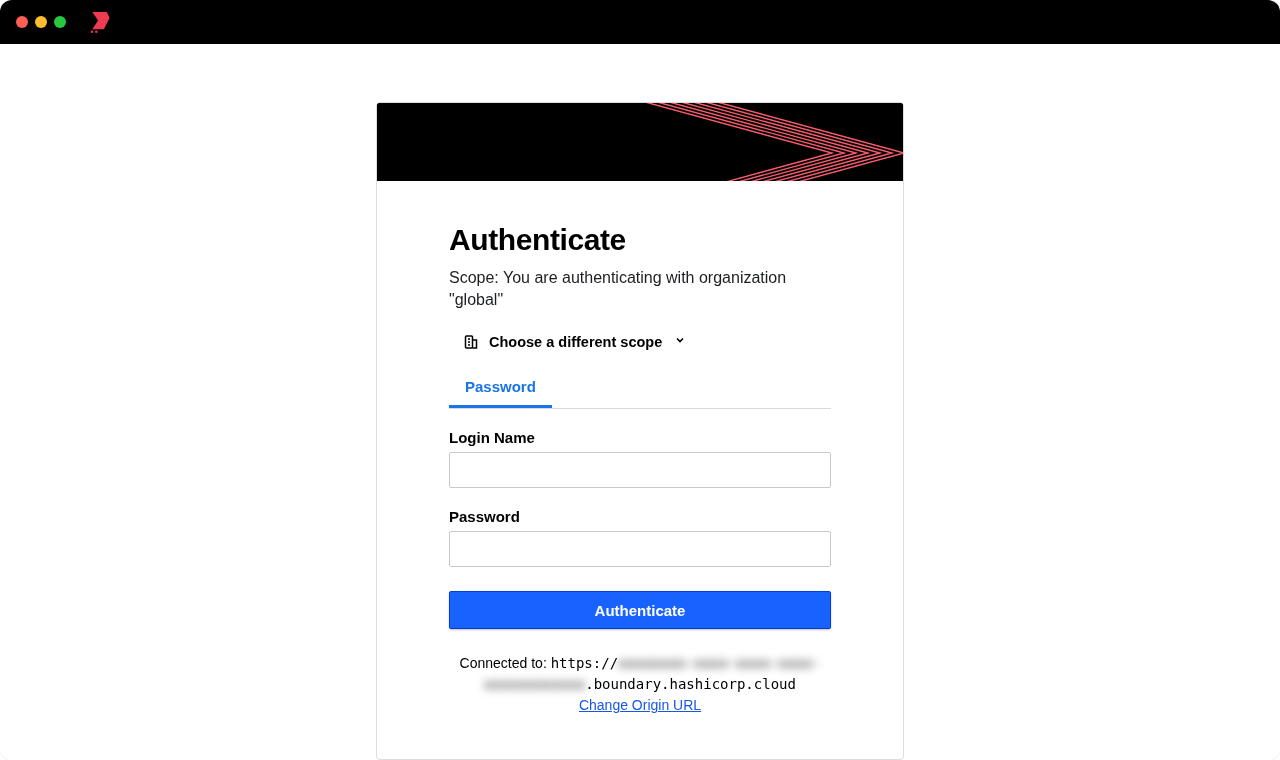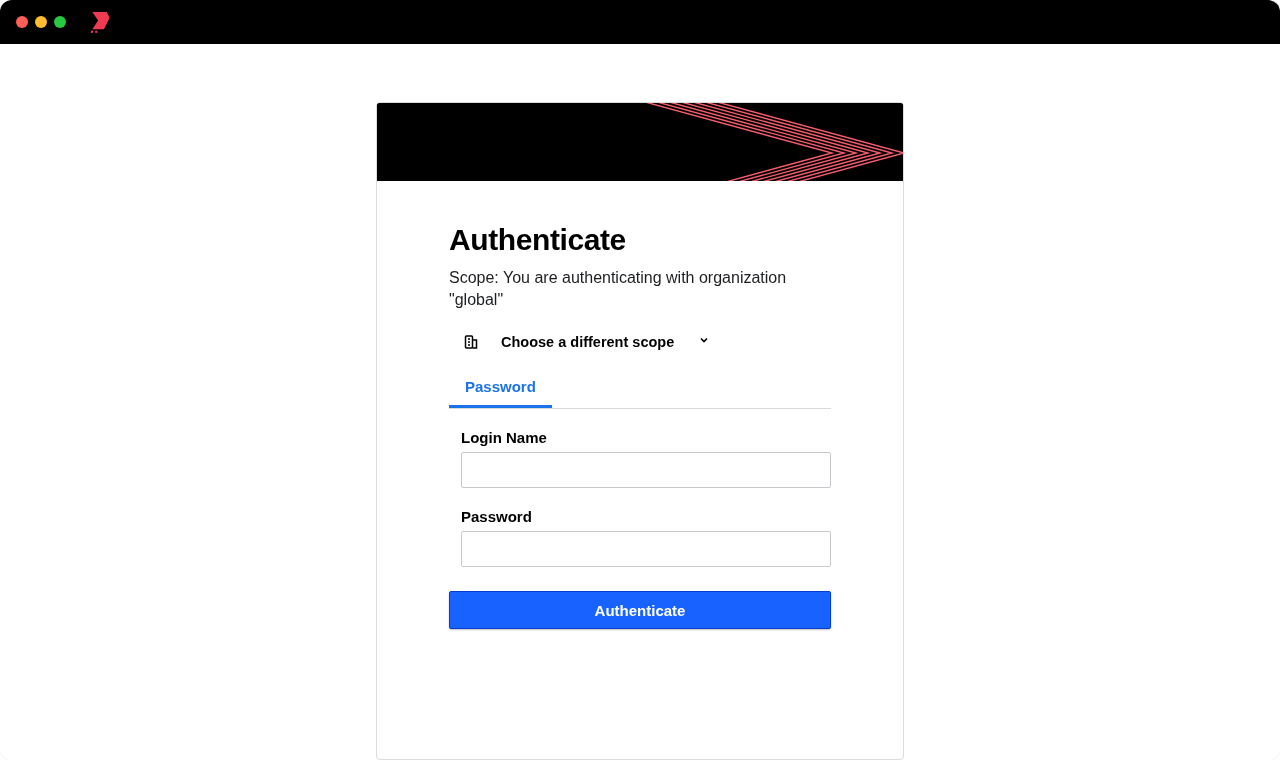--- a/index.html
+++ b/index.html
@@ -79,21 +79,21 @@
   }
   .scope-desc {
     font-size: 16px;
     line-height: 1.35;
     color: #1c1e21;
     margin-bottom: 16px;
   }
   .scope-picker {
     display: inline-flex;
     align-items: flex-start;
-    gap: 22px;
+    gap: 10px;
     padding: 8px 14px 8px 14px;
     font-size: 14.5px;
     font-weight: 700;
     color: #000;
     cursor: pointer;
     margin-bottom: 12px;
   }
   .scope-picker .org-icon { display:flex; }
   .scope-picker .chev { margin-left: 2px; display:flex; }
   .tabs {
@@ -104,21 +104,20 @@
   .tab {
     padding: 8px 16px 10px 16px;
     font-size: 15px;
     font-weight: 600;
     color: #1a73e8;
     border-bottom: 3px solid #1a73e8;
     cursor: pointer;
   }
   .field {
     margin-bottom: 20px;
-    margin-left: 12px;
   }
   .field label {
     display: block;
     font-size: 15px;
     font-weight: 600;
     color: #000;
     margin-bottom: 6px;
   }
   .field input {
     width: 100%;
@@ -286,16 +285,21 @@
           <input type="text" value="" style="">
         </div>
 
         <div class="field">
           <label>Password</label>
           <input type="password" value="" style="">
         </div>
 
         <button class="btn-primary">Authenticate</button>
 
+        <div class="connected">
+          <span>Connected to: </span><span class="url">https://</span><span class="url blur">xxxxxxxx-xxxx-xxxx-xxxx-</span><br>
+          <span class="url blur">xxxxxxxxxxxx</span><span class="url">.boundary.hashicorp.cloud</span><br>
+          <a class="change-link">Change Origin URL</a>
+        </div>
       </div>
     </div>
   </div>
 </div>
 
 </body></html>

